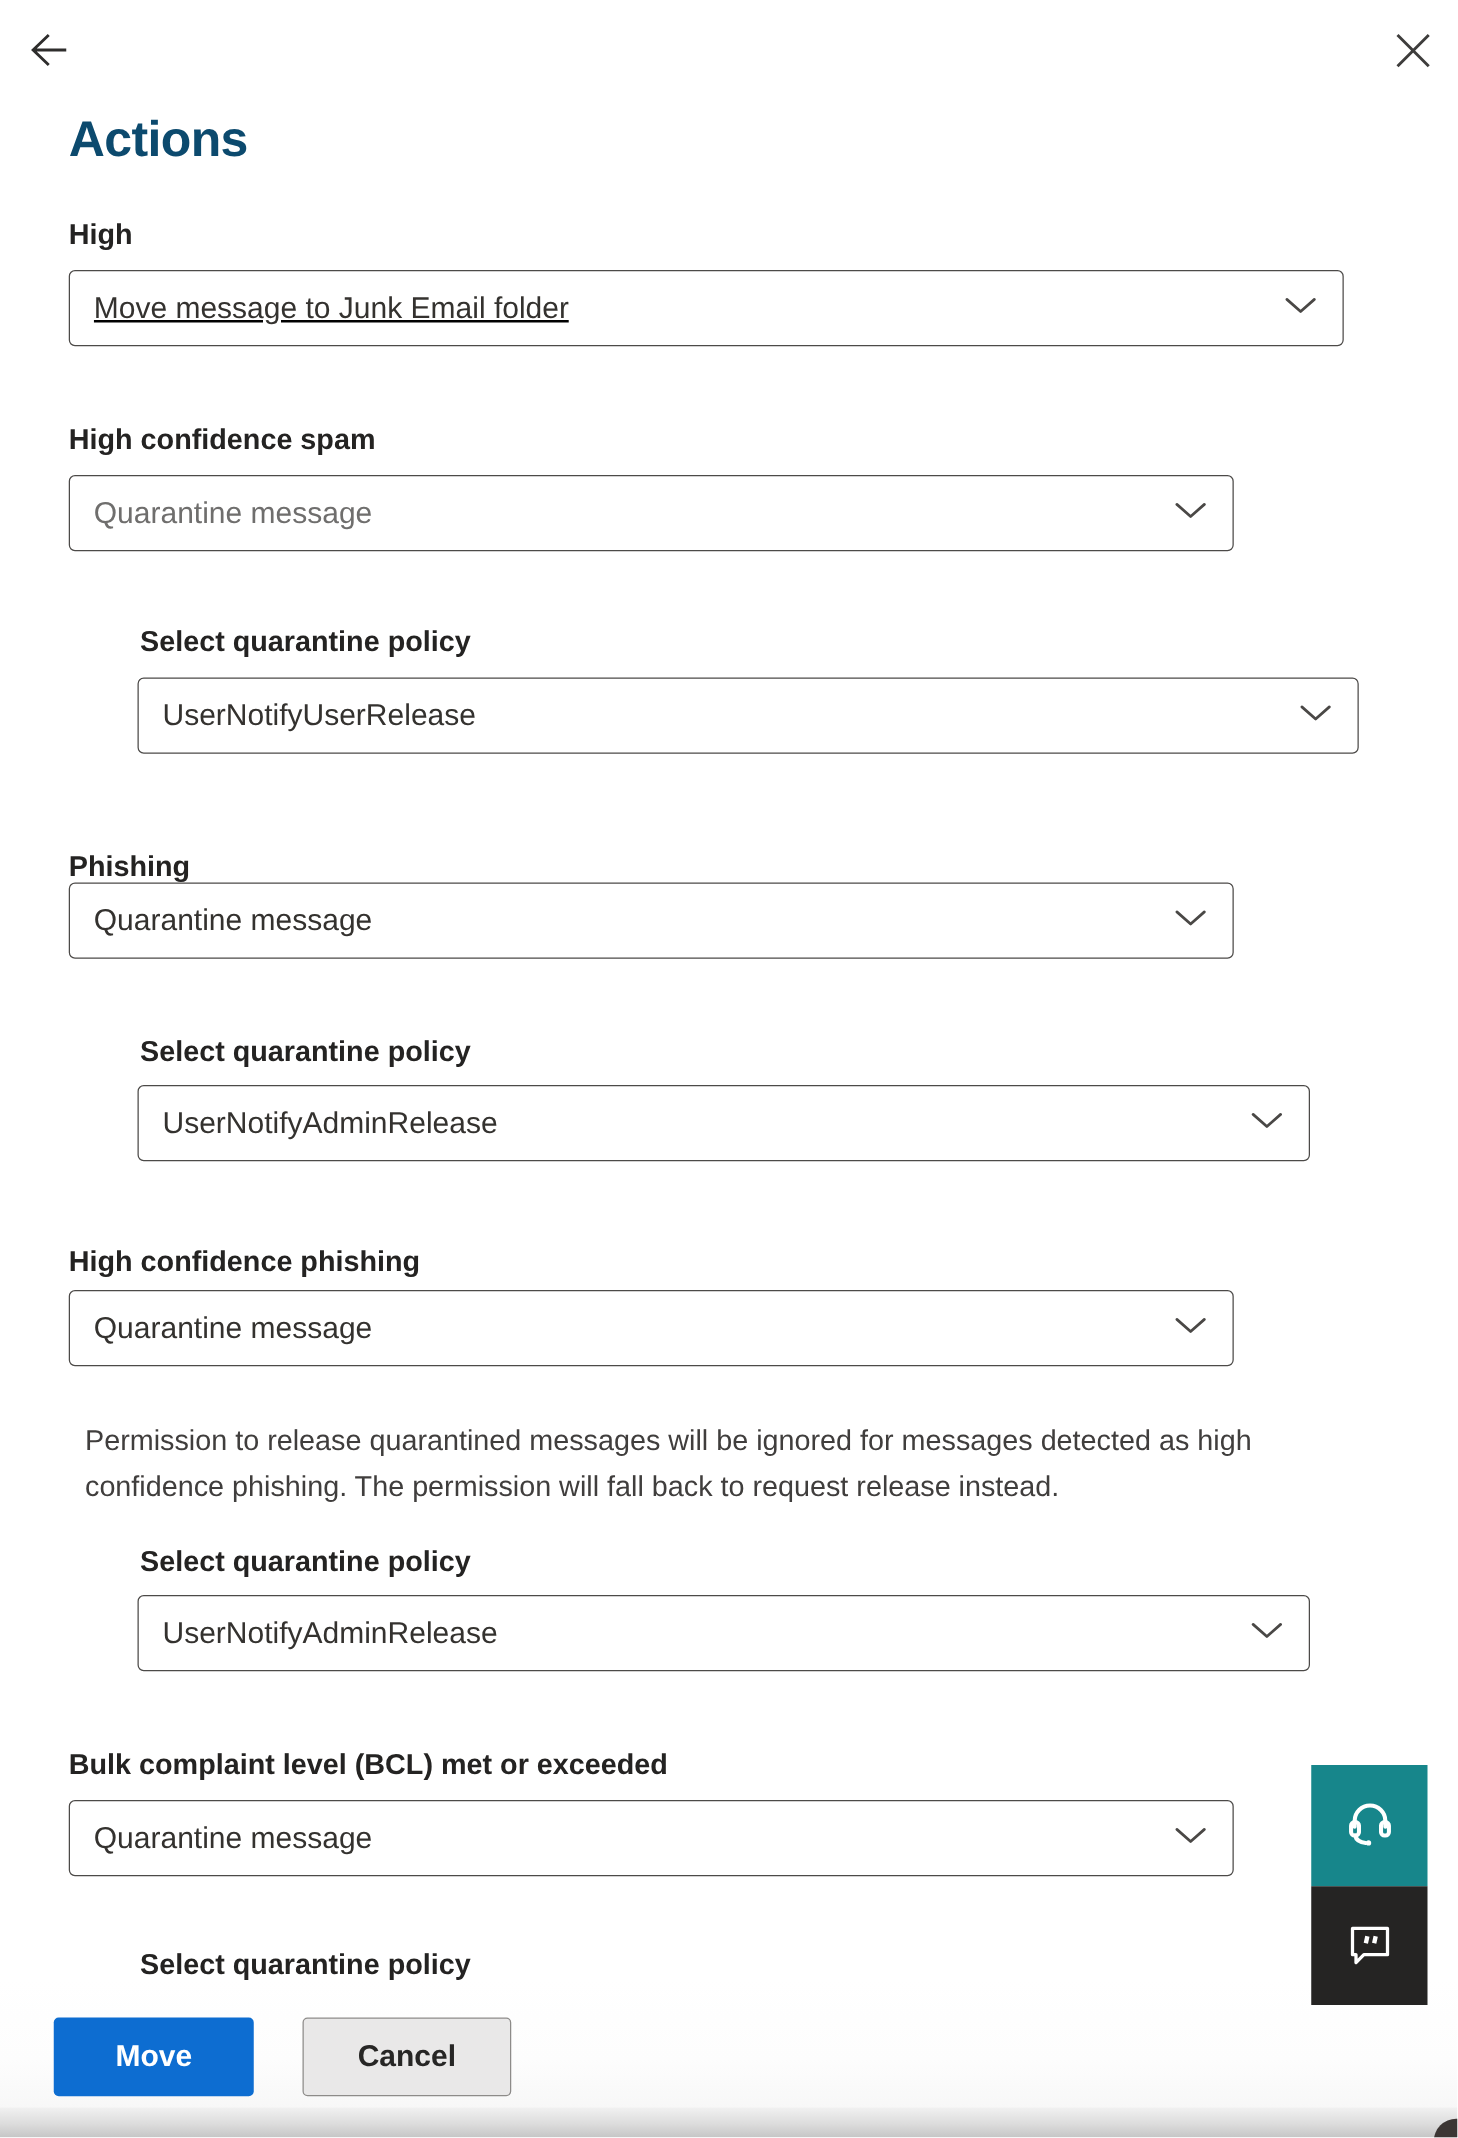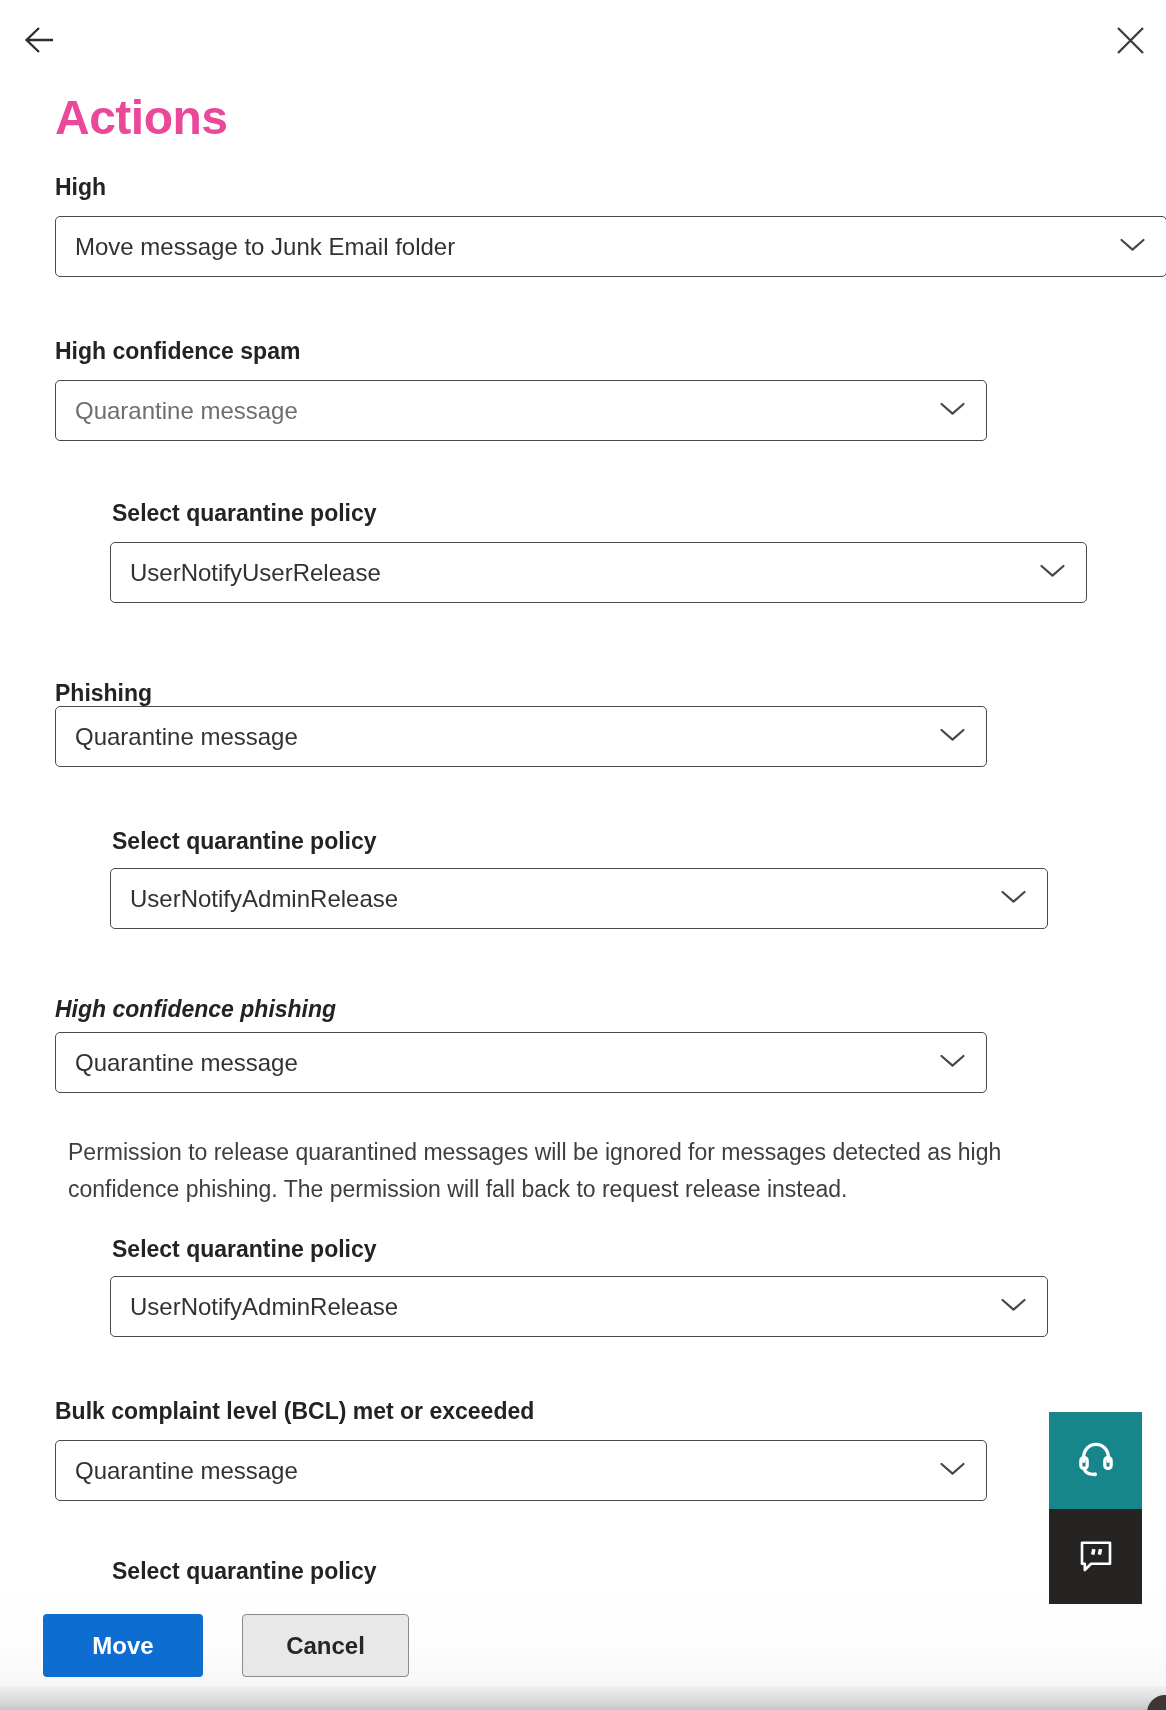--- a/index.html
+++ b/index.html
@@ -4,22 +4,22 @@
 <style>
   html,body{margin:0;padding:0;background:#fff;}
   .page{
     position:relative;width:1166px;height:1710px;background:#ffffff;
     font-family:"Liberation Sans","DejaVu Sans",sans-serif;overflow:hidden;
   }
   
   .icon-btn{position:absolute;background:none;border:none;padding:0;cursor:pointer;line-height:0;}
   
   .page-title{
-    position:absolute;left:55px;top:90px;font-size:48px;font-weight:700;
-    color:#ec4899;letter-spacing:-0.5px;
+    position:absolute;left:55px;top:90px;font-size:40px;font-weight:700;
+    color:#0c4a6e;letter-spacing:-0.5px;
   }
   
   .flabel{
     position:absolute;font-size:23px;font-weight:600;color:#242322;white-space:nowrap;
   }
   
   .dropdown{
     position:absolute;height:61px;box-sizing:border-box;background:#fff;
     border:1.6px solid #4c4a48;border-radius:5px;
     display:flex;align-items:center;padding:0 62px 0 19px;cursor:pointer;
@@ -77,21 +77,21 @@
     <span>
       <svg width="29" height="29" viewBox="0 0 29 29">
         <path d="M2 2 L27 27 M27 2 L2 27" fill="none" stroke="#3e3d3c" stroke-width="2.3"></path>
       </svg>
     </span>
   </button>
 
   <div class="page-title">Actions</div>
 
   <div class="flabel" style="left:55px;top:174px;">High</div>
-  <div class="dropdown" style="left:55px;top:216px;width:1112px;">
+  <div class="dropdown" style="left:55px;top:216px;width:1020px;text-decoration:underline;">
     <span class="dval">Move message to Junk Email folder</span>
     <span class="chev">
       <svg width="27" height="15" viewBox="0 0 27 15">
           <path d="M2.5 2.5 L13.5 12.2 L24.5 2.5" fill="none" stroke="#4a4846" stroke-width="2.2" stroke-linecap="round" stroke-linejoin="round"></path>
         </svg>
     </span>
   </div>
 
   <div class="flabel" style="left:55px;top:338px;">High confidence spam</div>
   <div class="dropdown muted" style="left:55px;top:380px;width:932px;">
@@ -126,21 +126,21 @@
   <div class="flabel" style="left:112px;top:828px;">Select quarantine policy</div>
   <div class="dropdown" style="left:110px;top:868px;width:938px;">
     <span class="dval">UserNotifyAdminRelease</span>
     <span class="chev">
       <svg width="27" height="15" viewBox="0 0 27 15">
           <path d="M2.5 2.5 L13.5 12.2 L24.5 2.5" fill="none" stroke="#4a4846" stroke-width="2.2" stroke-linecap="round" stroke-linejoin="round"></path>
         </svg>
     </span>
   </div>
 
-  <div class="flabel" style="left:55px;top:996px;font-style:italic;">High confidence phishing</div>
+  <div class="flabel" style="left:55px;top:996px;">High confidence phishing</div>
   <div class="dropdown" style="left:55px;top:1032px;width:932px;">
     <span class="dval">Quarantine message</span>
     <span class="chev">
       <svg width="27" height="15" viewBox="0 0 27 15">
           <path d="M2.5 2.5 L13.5 12.2 L24.5 2.5" fill="none" stroke="#4a4846" stroke-width="2.2" stroke-linecap="round" stroke-linejoin="round"></path>
         </svg>
     </span>
   </div>
 
   <div class="note">Permission to release quarantined messages will be ignored for messages detected as high confidence phishing. The permission will fall back to request release instead.</div>

